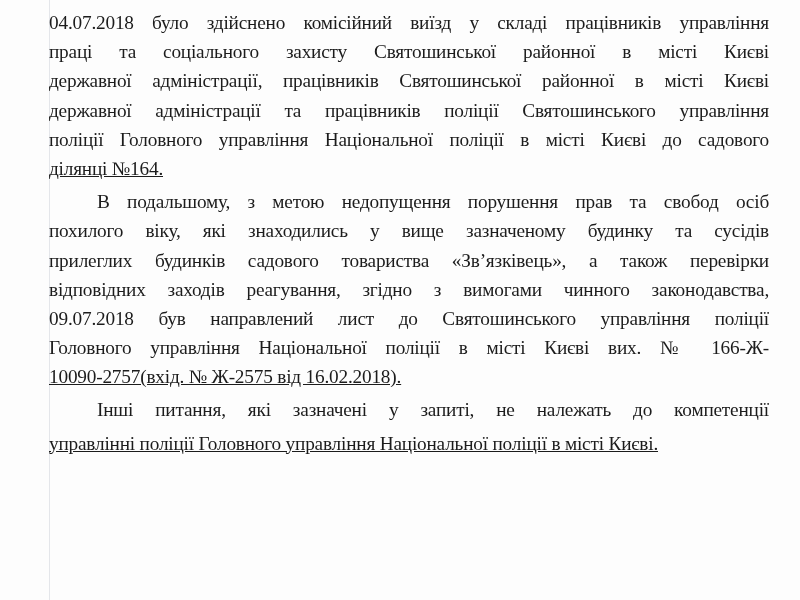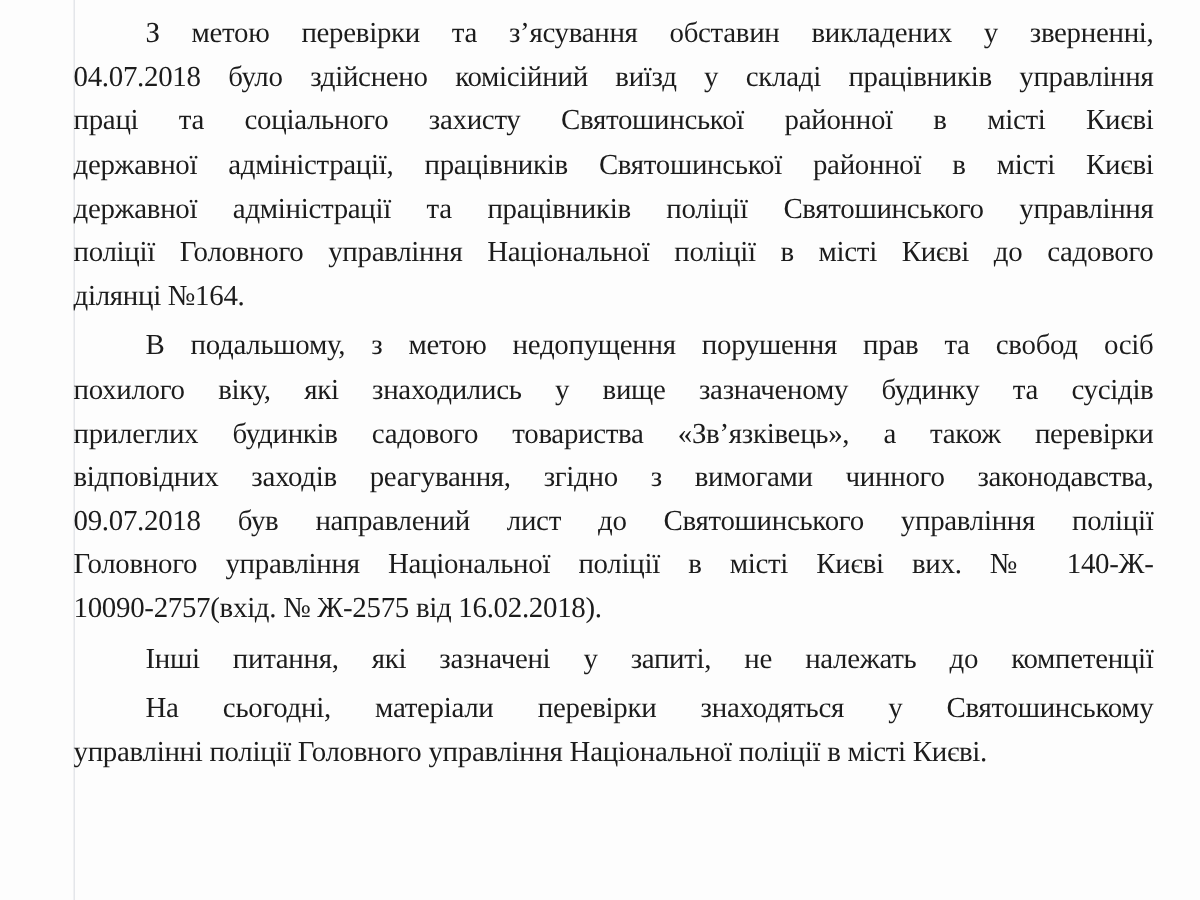--- a/index.html
+++ b/index.html
@@ -12,58 +12,56 @@
   }
   .page { position:absolute; left:0; top:0; width:800px; height:600px; background:#fdfdfd; }
   .margin-line { position:absolute; left:49px; top:0; width:1px; height:600px; background:#e4e6ea; }
   .doc {
     position:absolute; left:49px; top:8px; width:720px;
     font-size:19.3px; line-height:29.2px;
     letter-spacing:-0.2px;
   }
   .para { margin:0; text-align:justify; text-align-last:auto; }
   .line { display:block; text-align:justify; text-align-last:justify; white-space:nowrap; height:29.2px; overflow:visible; }
-  .line.last { text-align-last:left; }
+  .line.last { text-align-last:left;text-decoration:underline; }
   .indent { padding-left:48px; }
   .gap { height:4px; }
 </style>
 </head>
 <body>
 
 <div class="page">
   <div class="margin-line"></div>
 
   <div class="doc">
 
     <p class="para">
-      <span class="line indent">З метою перевірки та з’ясування обставин викладених у зверненні,</span>
       <span class="line">04.07.2018 було здійснено комісійний виїзд у складі працівників управління</span>
       <span class="line">праці та соціального захисту Святошинської районної в місті Києві</span>
       <span class="line">державної адміністрації, працівників Святошинської районної в місті Києві</span>
       <span class="line">державної адміністрації та працівників поліції Святошинського управління</span>
       <span class="line">поліції Головного управління Національної поліції в місті Києві до садового</span>
       <span class="line last">ділянці №164.</span>
     </p>
     <div class="gap"></div>
 
     <p class="para">
       <span class="line indent">В подальшому, з метою недопущення порушення прав та свобод осіб</span>
       <span class="line">похилого віку, які знаходились у вище зазначеному будинку та сусідів</span>
       <span class="line">прилеглих будинків садового товариства «Зв’язківець», а також перевірки</span>
       <span class="line">відповідних заходів реагування, згідно з вимогами чинного законодавства,</span>
       <span class="line">09.07.2018 був направлений лист до Святошинського управління поліції</span>
-      <span class="line">Головного управління Національної поліції в місті Києві вих. № 140-Ж-</span>
+      <span class="line">Головного управління Національної поліції в місті Києві вих. № 166-Ж-</span>
       <span class="line last">10090-2757(вхід. № Ж-2575 від 16.02.2018).</span>
     </p>
     <div class="gap"></div>
 
     <p class="para">
       <span class="line indent" style="">Інші питання, які зазначені у запиті, не належать до компетенції</span>
     </p>
     <div class="gap"></div>
 
     <p class="para">
-      <span class="line indent">На сьогодні, матеріали перевірки знаходяться у Святошинському</span>
       <span class="line last">управлінні поліції Головного управління Національної поліції в місті Києві.</span>
     </p>
 
   </div>
 </div>
 
 </body></html>

